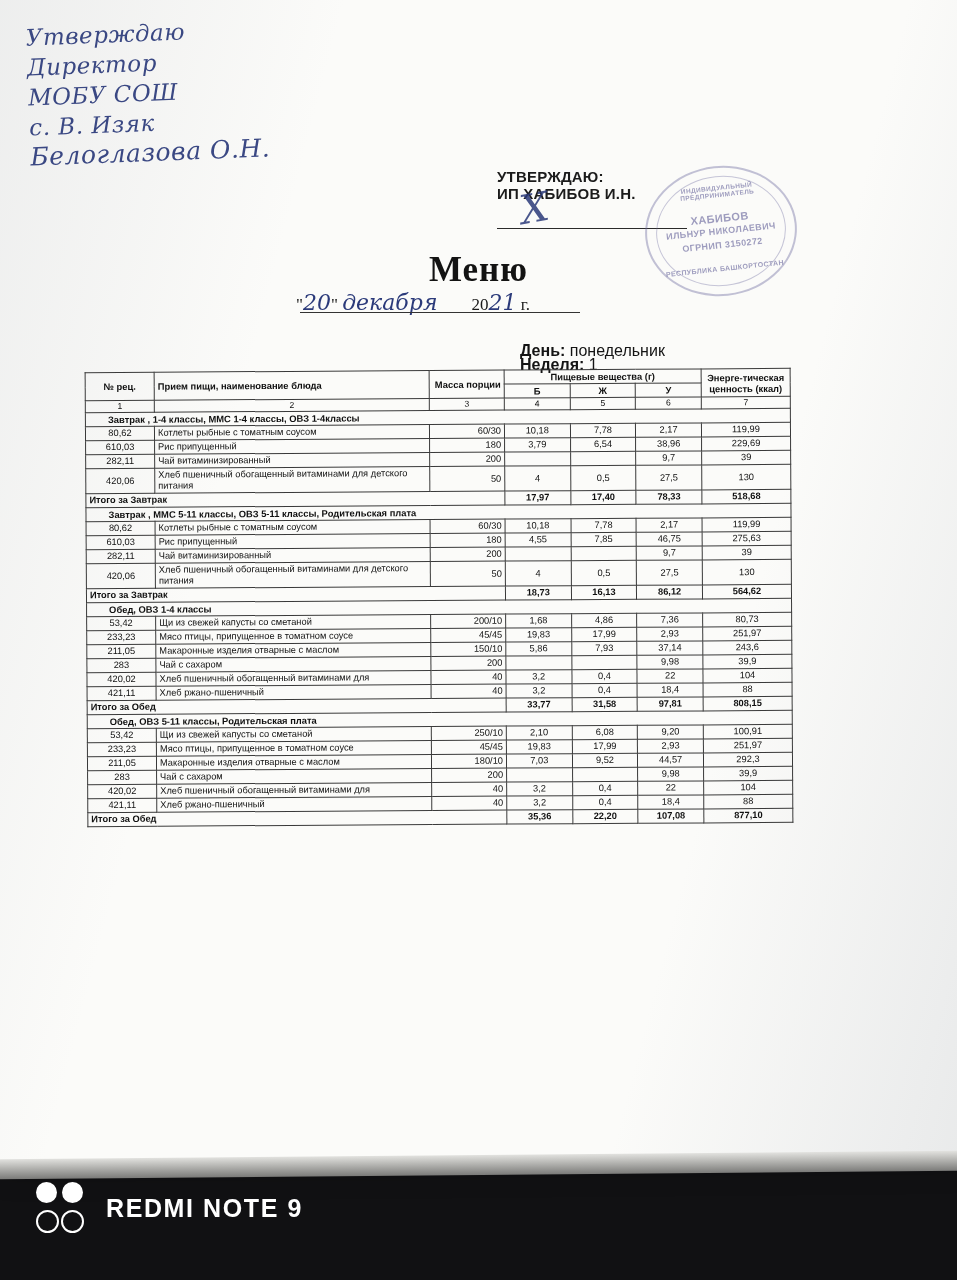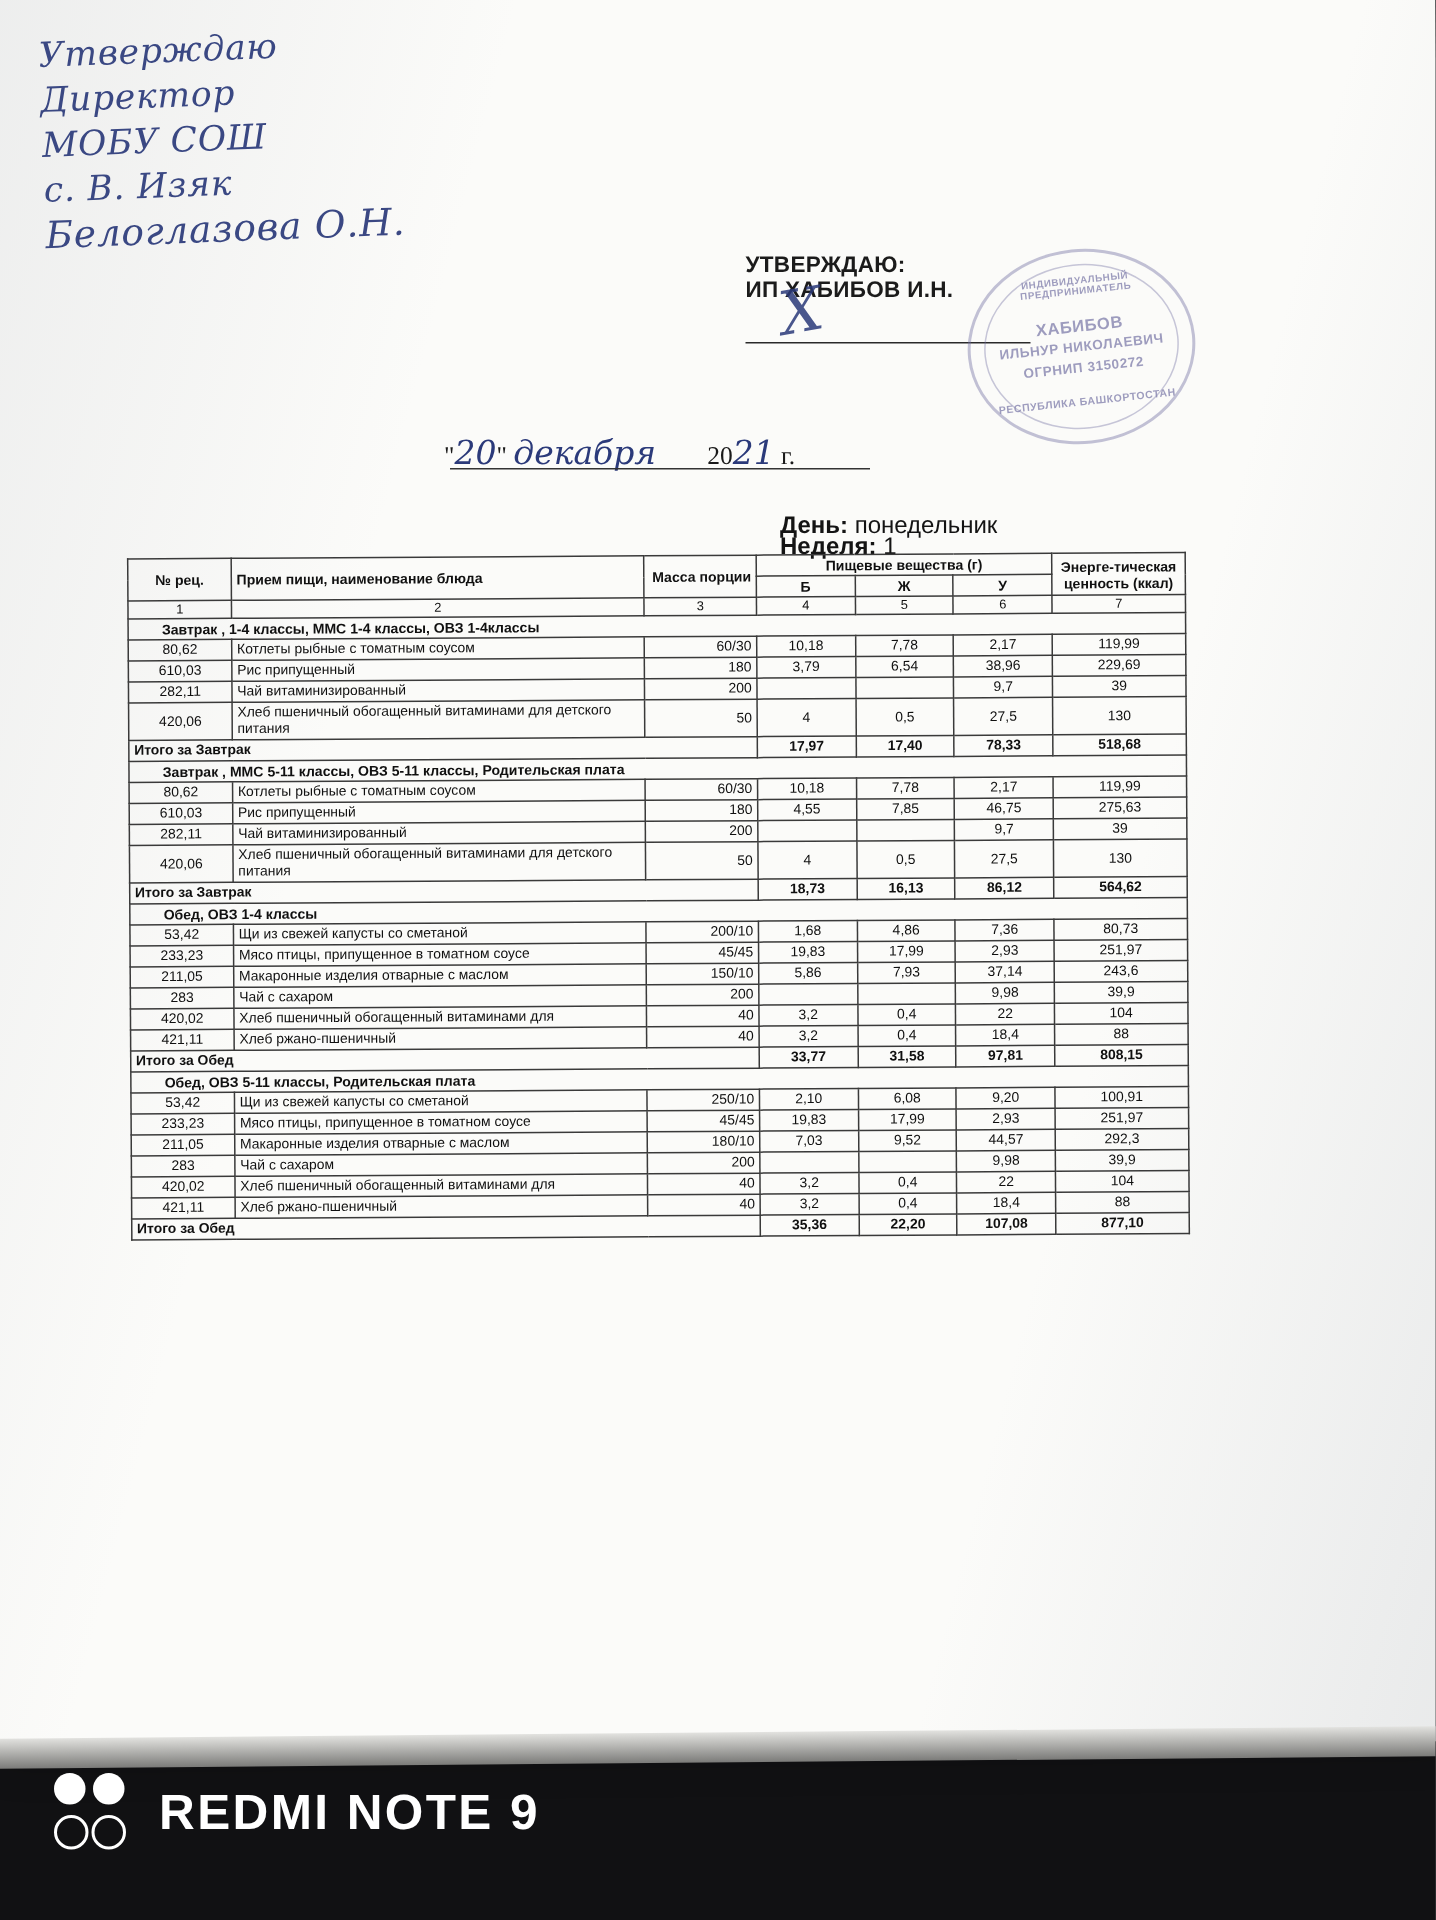--- a/index.html
+++ b/index.html
@@ -255,21 +255,21 @@
   .badge-logo .o1, .badge-logo .o2 {
     position: absolute;
     width: 19px; height: 19px;
     border: 2.5px solid #fff;
     border-radius: 50%;
     top: 28px;
   }
   .badge-logo .o1 { left: 0; }
   .badge-logo .o2 { left: 25px; }
   .badge-txt .l1 {
-    font-size: 33px;
+    font-size: 25px;
     font-weight: bold;
     letter-spacing: 1.6px;
     line-height: 28px;
   }
   .badge-txt .l2 {
     font-size: 22px;
     letter-spacing: 1.4px;
     line-height: 26px;
   }
 </style>
@@ -297,20 +297,21 @@
   <div class="approve-line"></div>
 
   <div class="stamp">
     <div class="stamp-txt stamp-top">ИНДИВИДУАЛЬНЫЙ ПРЕДПРИНИМАТЕЛЬ</div>
     <div class="stamp-txt stamp-mid1">ХАБИБОВ</div>
     <div class="stamp-txt stamp-mid2">ИЛЬНУР НИКОЛАЕВИЧ</div>
     <div class="stamp-txt stamp-mid3">ОГРНИП 3150272</div>
     <div class="stamp-txt stamp-bot">РЕСПУБЛИКА БАШКОРТОСТАН</div>
   </div>
 
+  <div class="title">Меню</div>
   <div class="date-row">
     "<span class="date-hw">20</span>"
     <span class="date-hw">декабря</span>
     &nbsp;&nbsp;&nbsp;&nbsp;&nbsp;&nbsp;
     <span>20</span><span class="date-hw">21</span>
     <span>г.</span>
   </div>
   <div class="date-underline"></div>
 
   <div class="meta">

